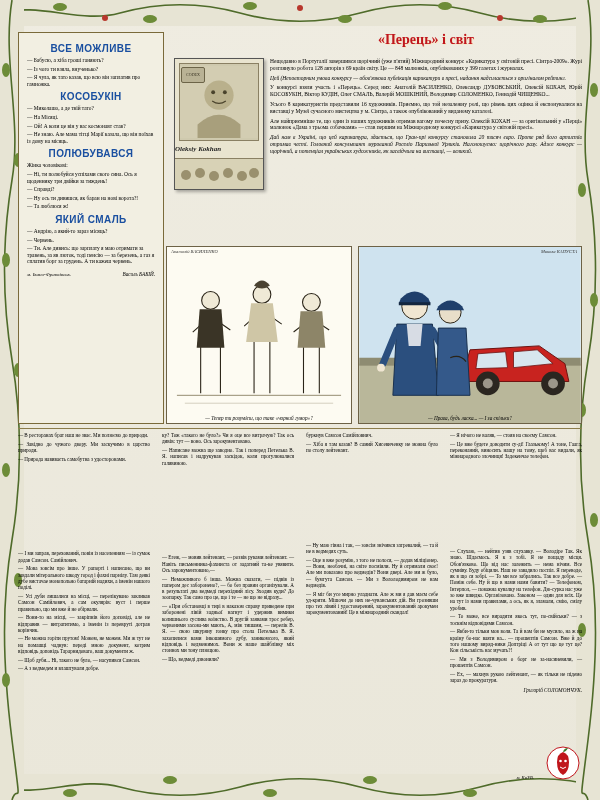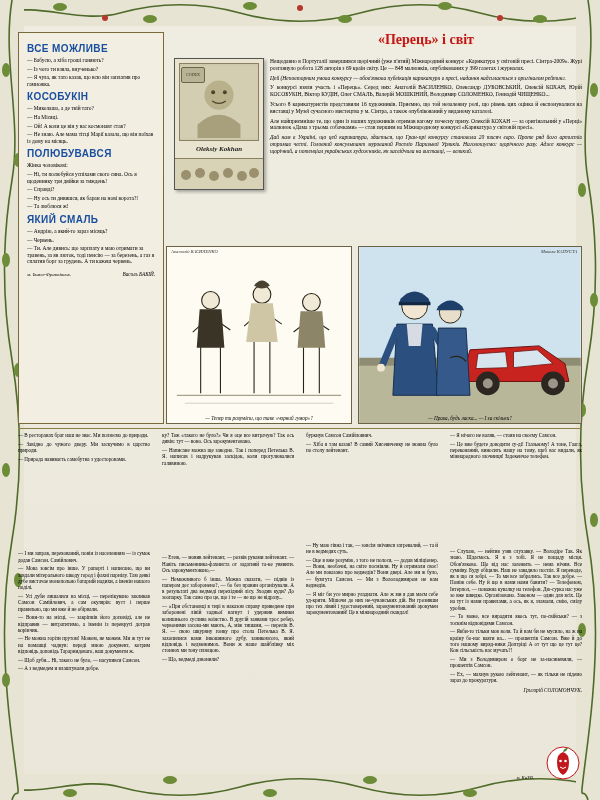--- a/index.html
+++ b/index.html
@@ -27,41 +27,41 @@
   .content{position:absolute;left:14px;top:14px;width:572px;height:772px;}
 
   
   .left-col{
     position:absolute;left:4px;top:18px;width:146px;height:392px;
     border:1px solid #7a6a3a;
     background:#f2efe2;
     box-sizing:border-box;padding:6px 8px 4px 8px;
   }
   .left-col .title{
-    text-align:left;color:#1a4fa0;font-weight:bold;
+    text-align:center;color:#1a4fa0;font-weight:bold;
     font-size:10px;letter-spacing:.4px;margin:4px 0 3px 0;
     font-family:"Liberation Sans", sans-serif;
   }
   .left-col p{margin:0 0 2px 0;font-size:5.4px;line-height:6.6px;}
   .left-col .sig{text-align:right;font-size:5.2px;font-style:italic;margin-top:3px;}
   .left-col .cityline{text-align:left;font-size:5px;font-style:italic;}
 
   
   .book{
     position:absolute;left:160px;top:44px;width:88px;height:130px;
     background:#e9e4cf;border:1px solid #555;
     box-shadow:2px 2px 3px rgba(0,0,0,.3);
     overflow:hidden;
   }
   .book .cimg{
     position:absolute;left:4px;top:4px;right:4px;height:76px;
     background:#cfc9ae;border:1px solid #8a8063;
   }
   .book .ctitle{
-    position:absolute;left:0;right:0;top:86px;text-align:center;
+    position:absolute;left:0;right:0;top:86px;text-align:left;
     font-size:7px;font-style:italic;font-weight:bold;color:#222;
   }
   .book .cstrip{
     position:absolute;left:0;right:0;bottom:0;height:30px;
     background:#d8d2b6;border-top:1px solid #8a8063;
   }
   .book .logo{
     position:absolute;left:6px;top:8px;width:22px;height:14px;
     background:#b9b295;border:1px solid #6c6448;border-radius:2px;
     font-size:4px;text-align:center;line-height:14px;color:#3a3424;

